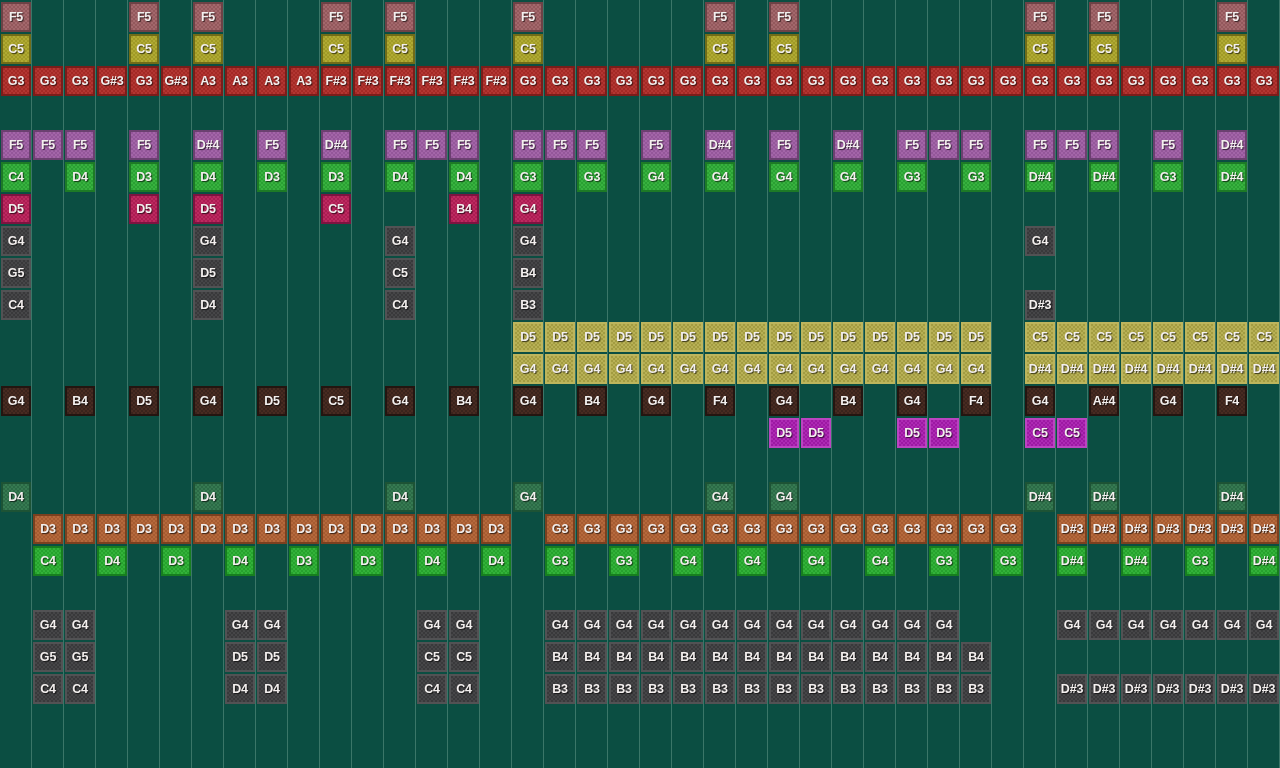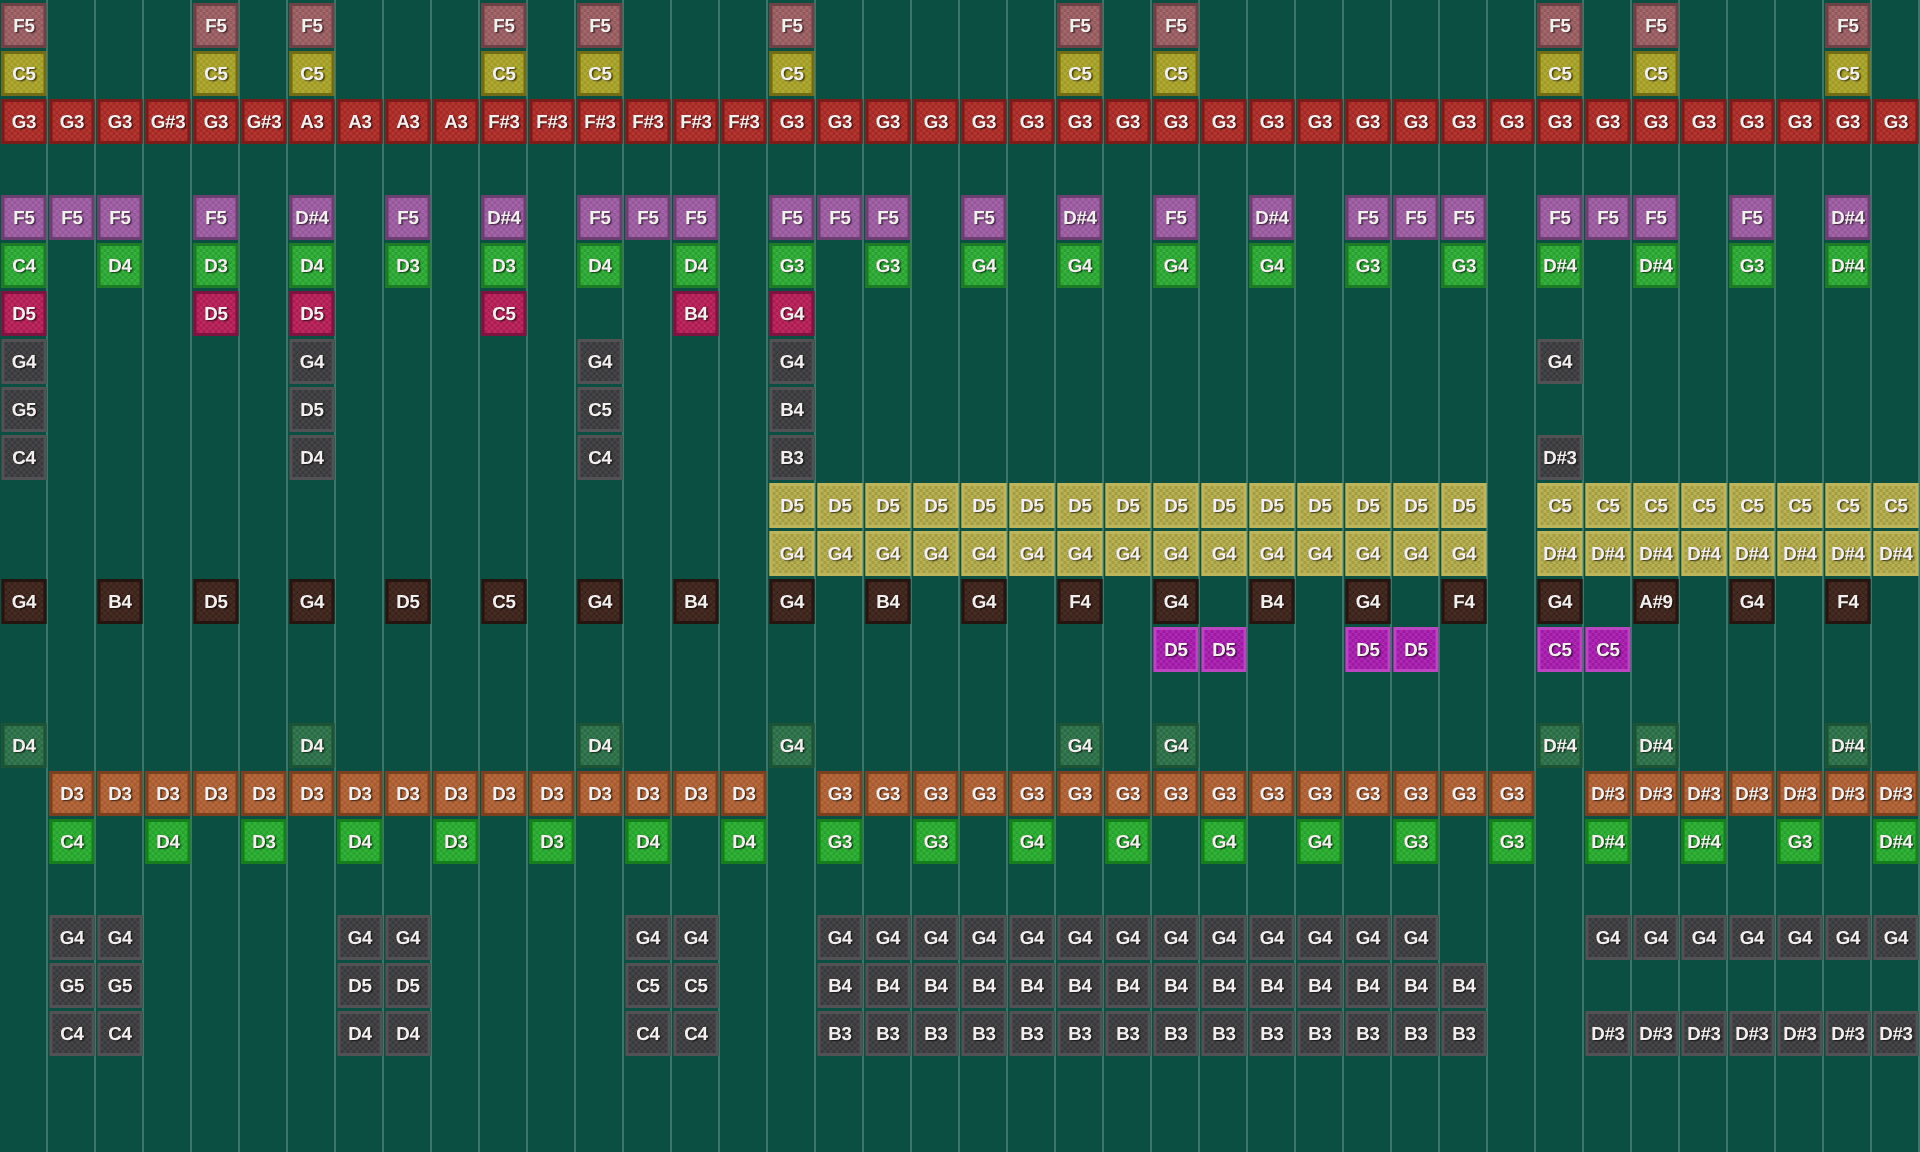--- a/index.html
+++ b/index.html
@@ -602,21 +602,21 @@
     <div class="note" style="left: 897px; top: 386px; background-color: rgb(58, 35, 28); border-color: rgb(36, 21, 16); background-image: repeating-conic-gradient(rgb(72, 43, 33) 0%, rgb(72, 43, 33) 25%, transparent 0%, transparent 50%);">
       <span>G4</span>
     </div>
     <div class="note" style="left: 961px; top: 386px; background-color: rgb(58, 35, 28); border-color: rgb(36, 21, 16); background-image: repeating-conic-gradient(rgb(72, 43, 33) 0%, rgb(72, 43, 33) 25%, transparent 0%, transparent 50%);">
       <span>F4</span>
     </div>
     <div class="note" style="left: 1025px; top: 386px; background-color: rgb(58, 35, 28); border-color: rgb(36, 21, 16); background-image: repeating-conic-gradient(rgb(72, 43, 33) 0%, rgb(72, 43, 33) 25%, transparent 0%, transparent 50%);">
       <span>G4</span>
     </div>
     <div class="note" style="left: 1089px; top: 386px; background-color: rgb(58, 35, 28); border-color: rgb(36, 21, 16); background-image: repeating-conic-gradient(rgb(72, 43, 33) 0%, rgb(72, 43, 33) 25%, transparent 0%, transparent 50%);">
-      <span>A#9</span>
+      <span>A#4</span>
     </div>
     <div class="note" style="left: 1153px; top: 386px; background-color: rgb(58, 35, 28); border-color: rgb(36, 21, 16); background-image: repeating-conic-gradient(rgb(72, 43, 33) 0%, rgb(72, 43, 33) 25%, transparent 0%, transparent 50%);">
       <span>G4</span>
     </div>
     <div class="note" style="left: 1217px; top: 386px; background-color: rgb(58, 35, 28); border-color: rgb(36, 21, 16); background-image: repeating-conic-gradient(rgb(72, 43, 33) 0%, rgb(72, 43, 33) 25%, transparent 0%, transparent 50%);">
       <span>F4</span>
     </div>
     <div class="note" style="left: 769px; top: 418px; background-color: rgb(157, 25, 163); border-color: rgb(187, 68, 193); background-image: repeating-conic-gradient(rgb(174, 42, 180) 0%, rgb(174, 42, 180) 25%, transparent 0%, transparent 50%);">
       <span>D5</span>
     </div>

